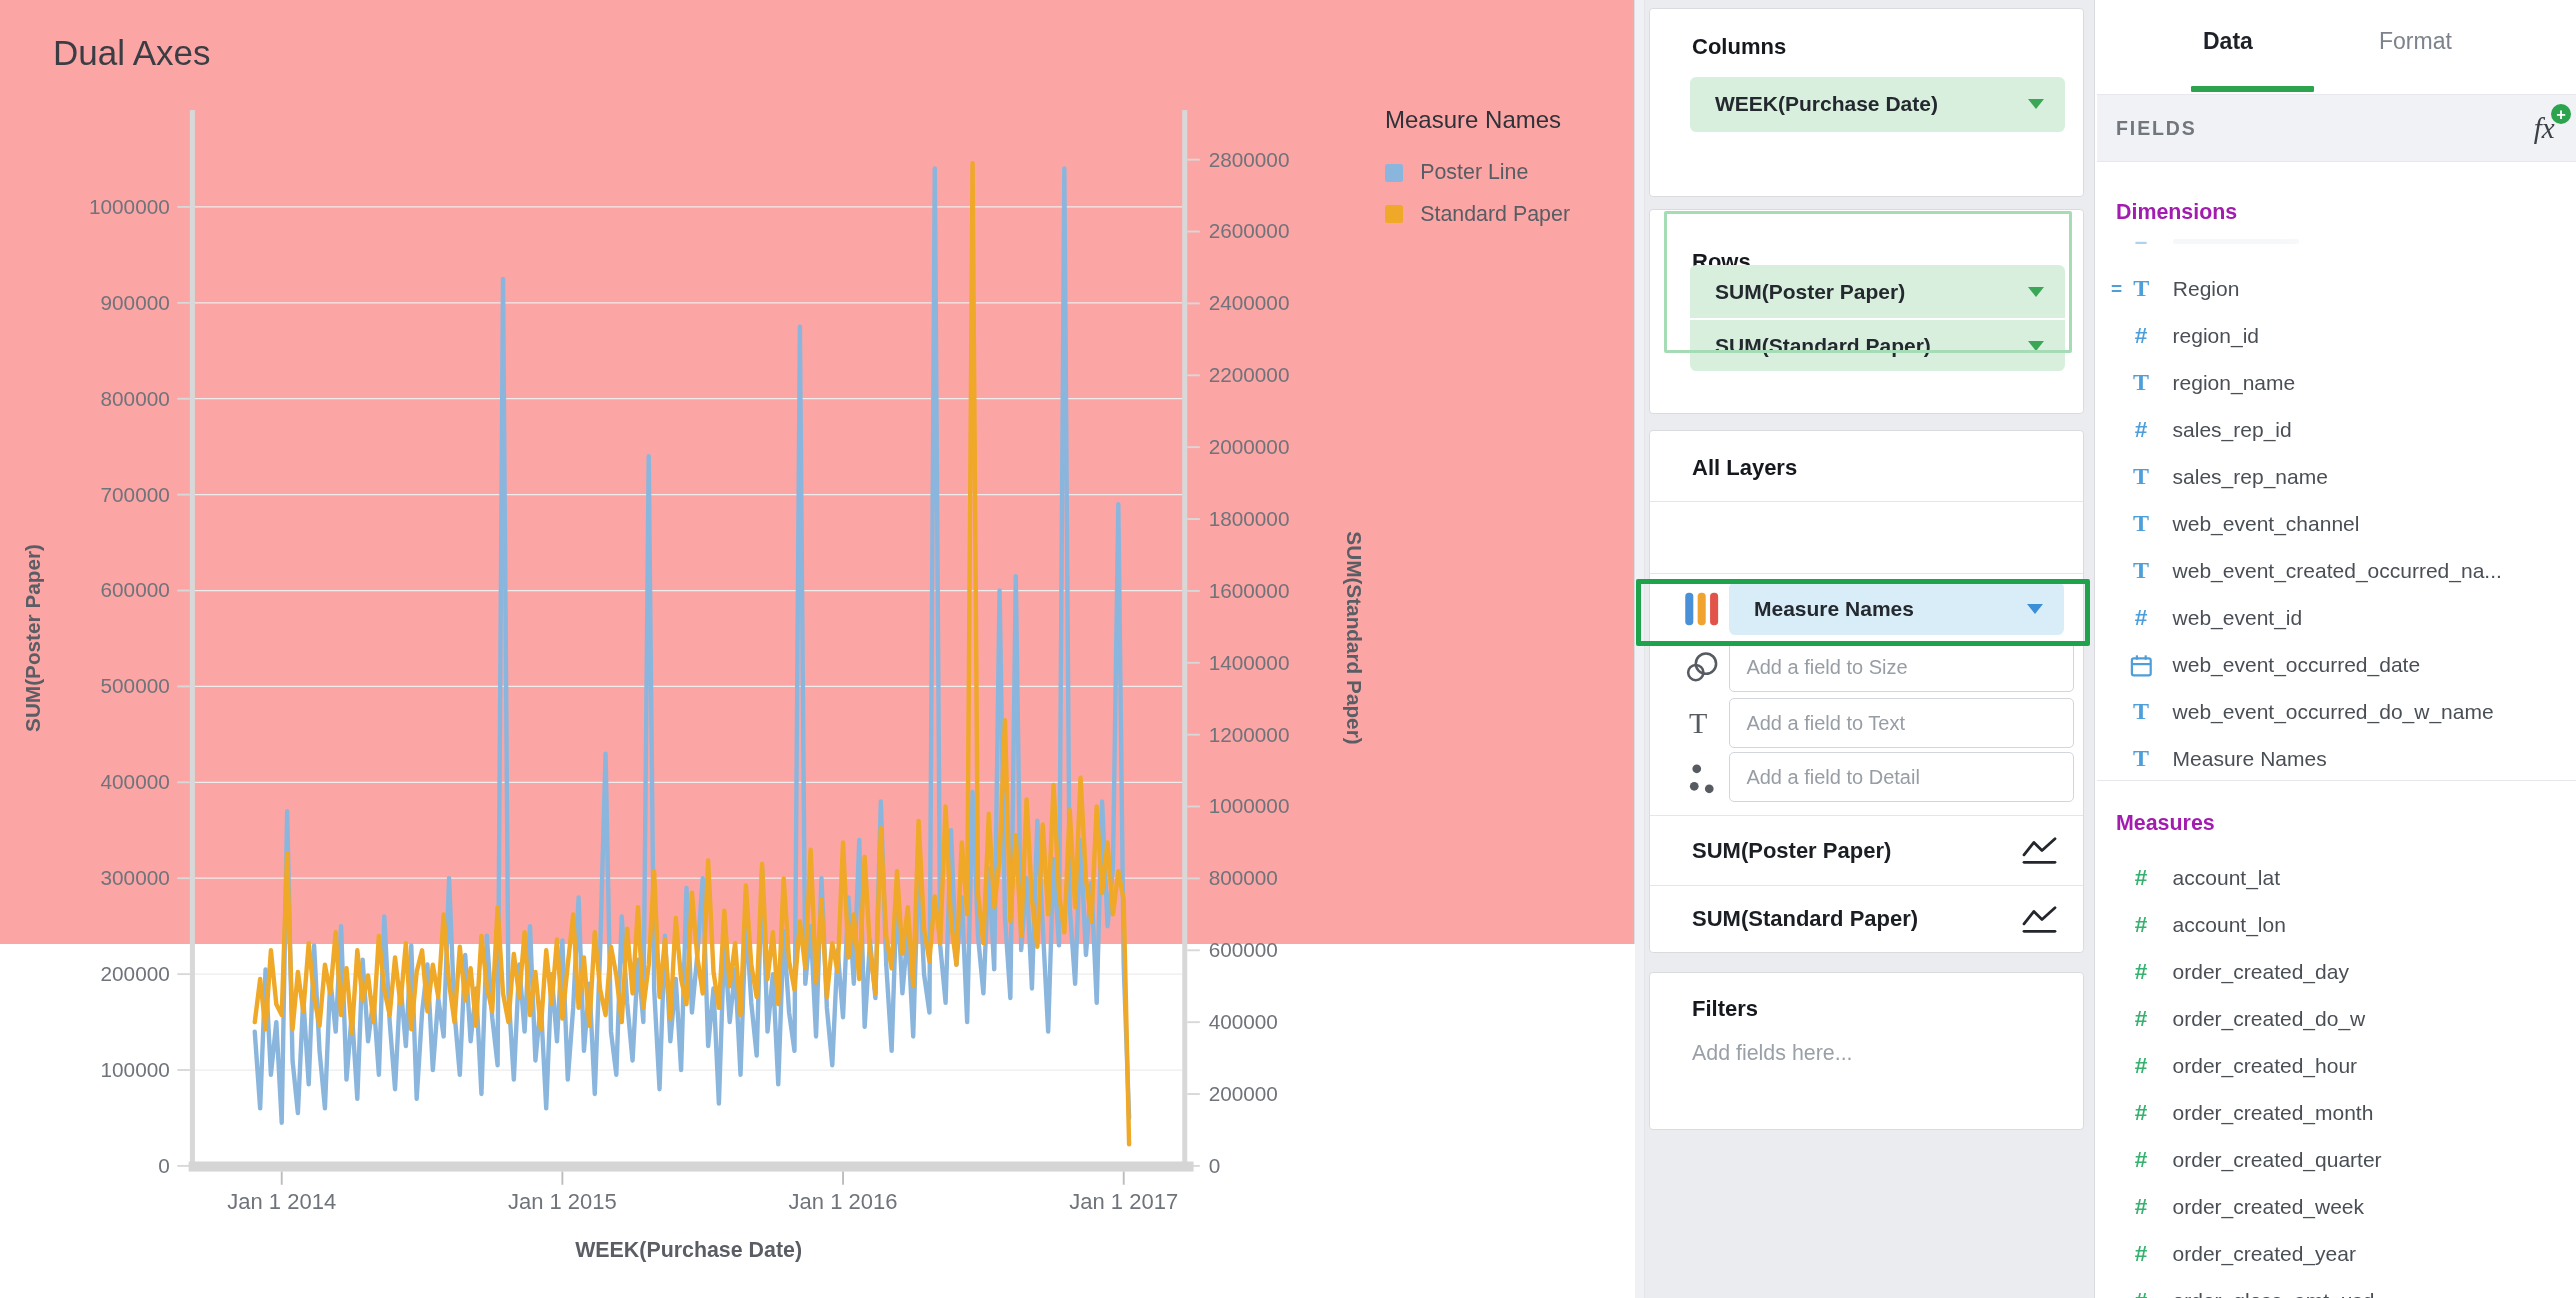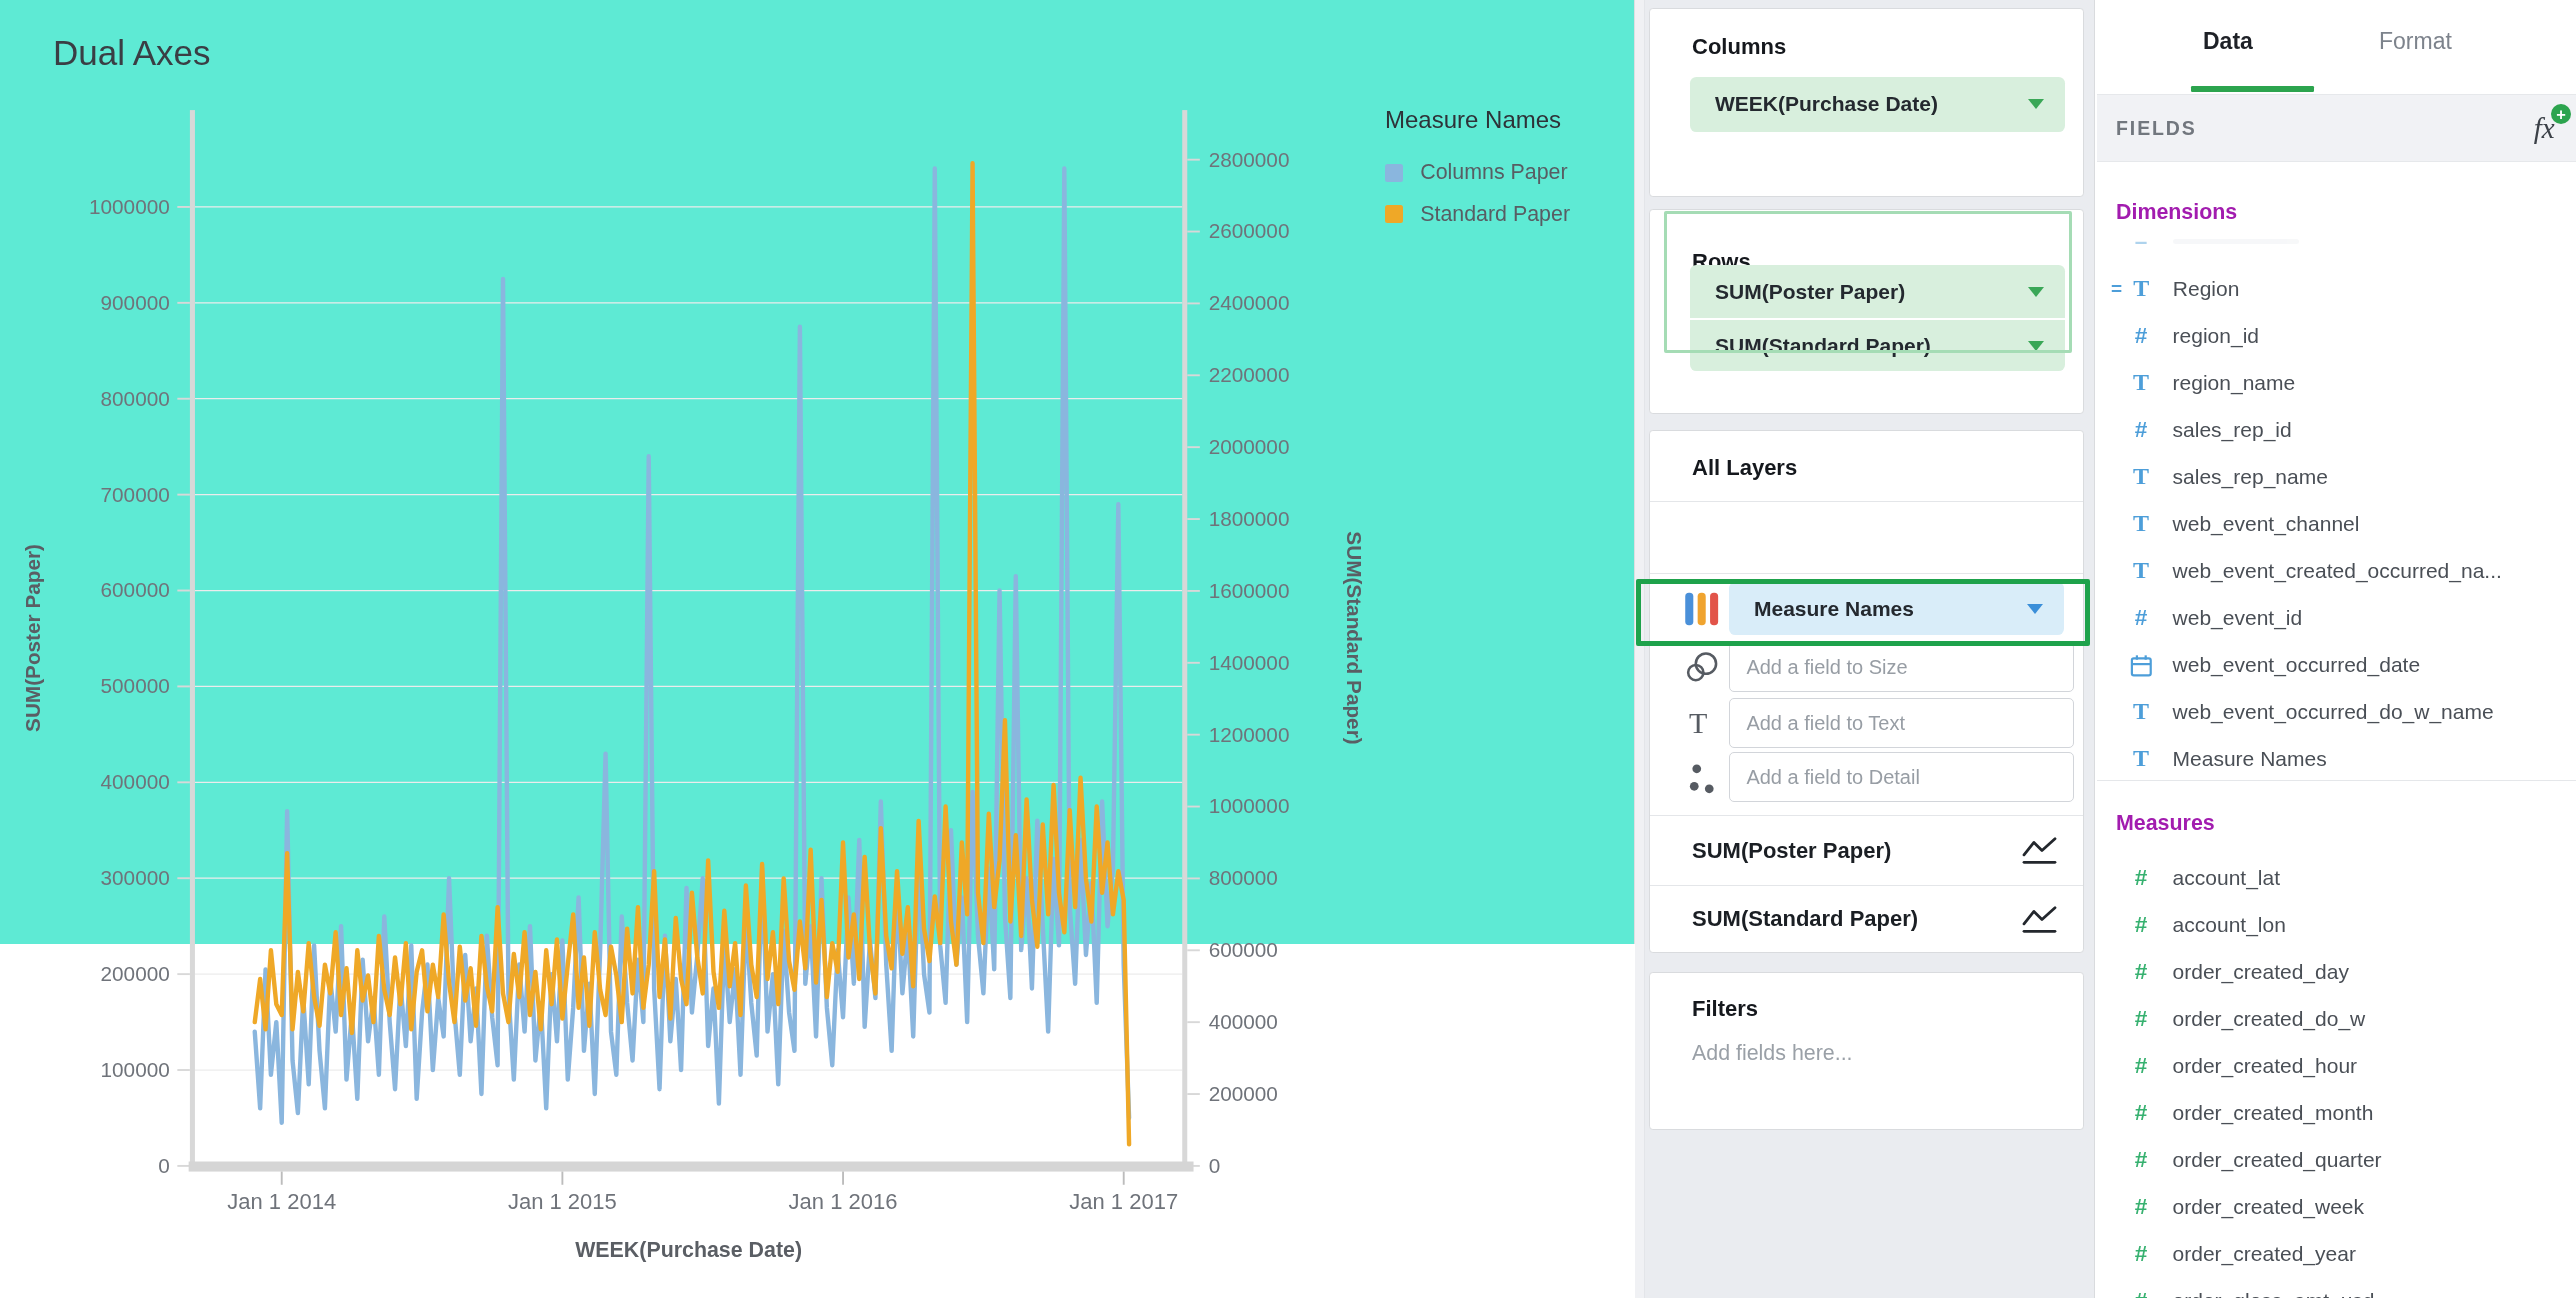--- a/index.html
+++ b/index.html
@@ -2,21 +2,21 @@
 <html style="font-size:10px"><head>
 <meta charset="utf-8">
 <style>
   * { box-sizing: border-box; margin: 0; padding: 0; }
   html,body { width:2576px; height:1298px; overflow:hidden; background:#fff;
     font-family:"Liberation Sans", sans-serif; }
   #app { position:relative; width:2576px; height:1298px; }
 
   
   #chart-region { position:absolute; left:0; top:0; width:1635px; height:944px;
-    background:#5eead4; border-right:1.3px solid #dcdee1; }
+    background:#fca5a5; border-right:1.3px solid #dcdee1; }
   #page-title { position:absolute; left:53px; top:33px; font-size:35px; font-weight:500; color:#3a3e44; }
   #plot { position:absolute; left:0; top:0; }
   #plot text { font-family:"Liberation Sans", sans-serif; }
   #legend { position:absolute; left:1385px; top:106px; width:245px; }
   #legend-title { font-size:24px; font-weight:500; color:#2e3238; margin-bottom:26.4px; }
   .legend-item { display:flex; align-items:center; margin-bottom:16.4px; cursor:pointer; }
   .legend-swatch { width:17.6px; height:17.6px; border-radius:2.5px; margin-right:17.6px; flex:0 0 auto; }
   .legend-label { font-size:21.4px; color:#585d63; }
 
   
@@ -167,21 +167,21 @@
           <text x="64" y="1014.5" text-anchor="middle" font-size="33" font-weight="bold" fill="#5a5e64" transform="rotate(-90 64 1014.5)">SUM(Poster Paper)</text>
           <text x="2142" y="1014.5" text-anchor="middle" font-size="33" font-weight="bold" fill="#5a5e64" transform="rotate(90 2142 1014.5)">SUM(Standard Paper)</text>
           <text x="1095" y="1999" text-anchor="middle" font-size="34" font-weight="bold" fill="#5a5e64">WEEK(Purchase Date)</text>
         </svg>
     </div>
     <div id="legend">
       <div id="legend-title">Measure Names</div>
       <div id="legend-items">
           <div class="legend-item">
             <span class="legend-swatch" style="background: rgb(138, 182, 222);"></span>
-            <span class="legend-label">Columns Paper</span>
+            <span class="legend-label">Poster Line</span>
           </div>
           <div class="legend-item">
             <span class="legend-swatch" style="background: rgb(239, 168, 39);"></span>
             <span class="legend-label">Standard Paper</span>
           </div>
         </div>
     </div>
   </section>
 
   <section id="shelf">

